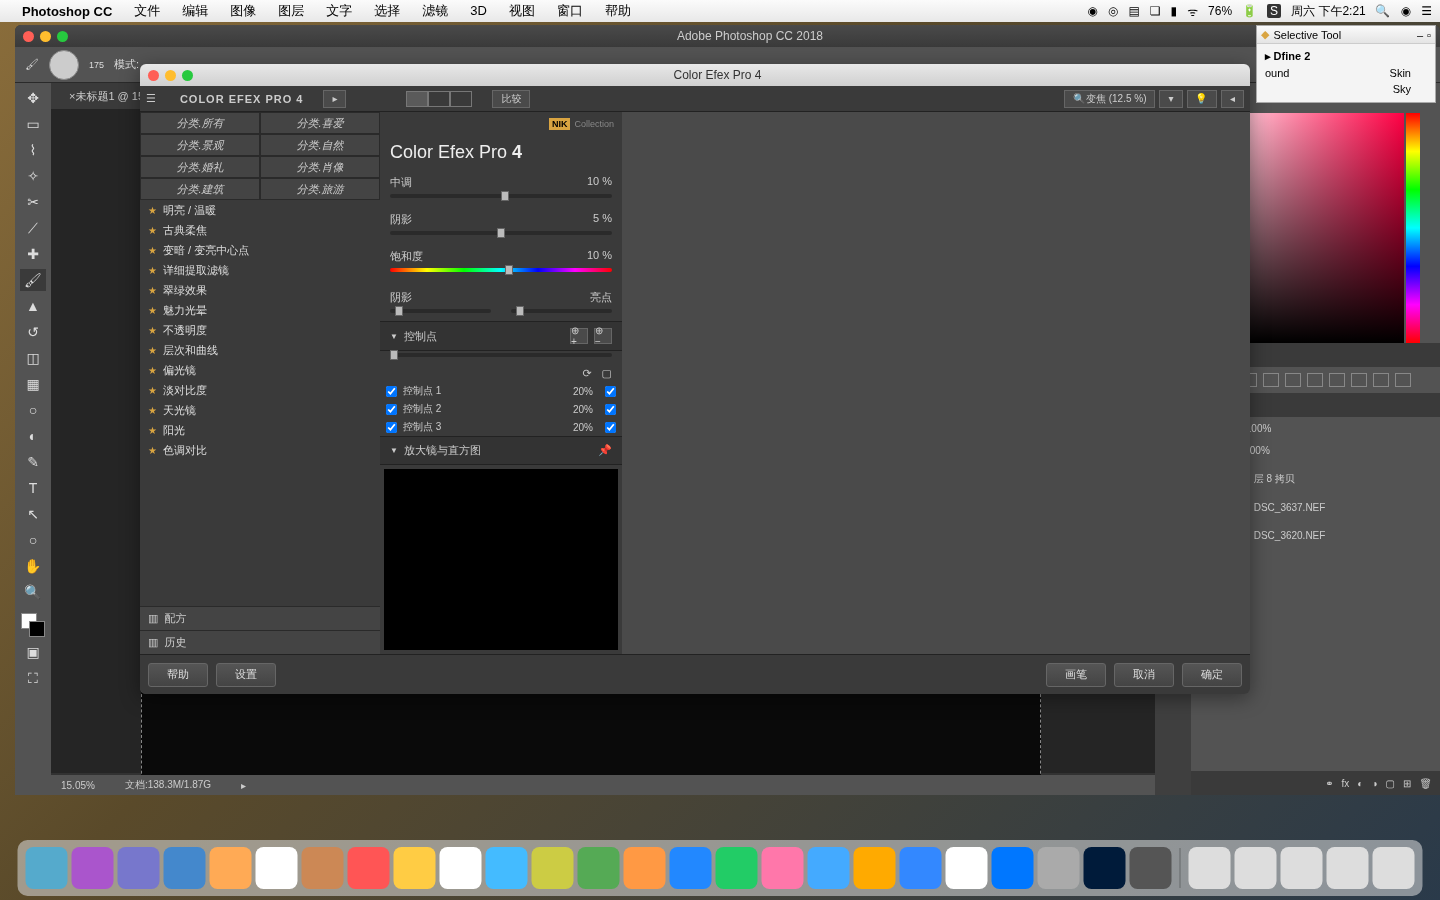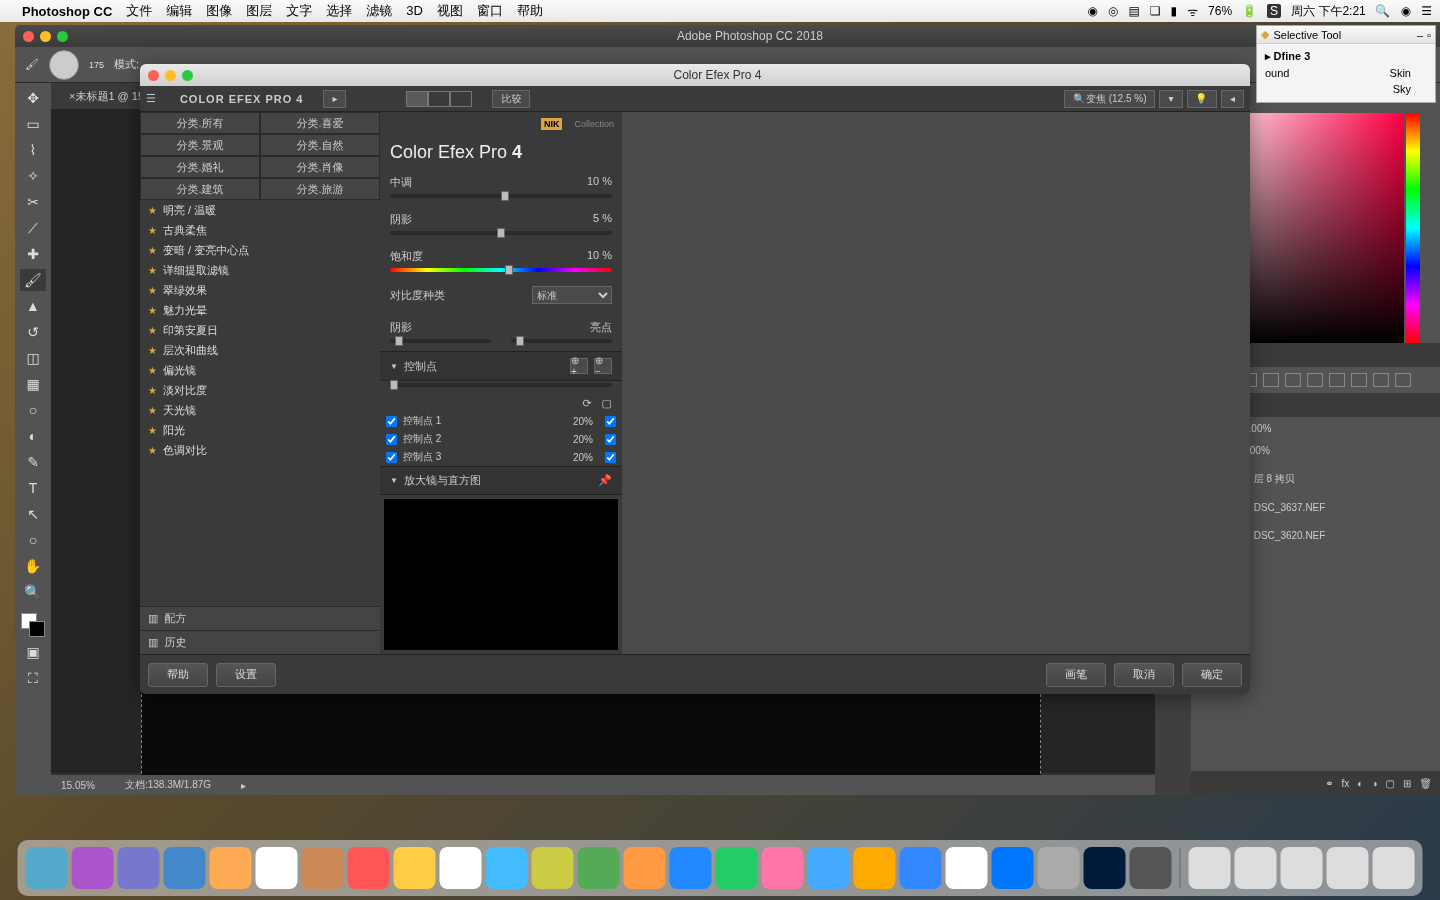--- a/index.html
+++ b/index.html
@@ -2,21 +2,21 @@
 <html><head>
 <meta charset="utf-8">
 <style>
 * { margin: 0; padding: 0; box-sizing: border-box; font-family: -apple-system, "Helvetica Neue", Arial, sans-serif; }
 body { width: 1440px; height: 900px; background: #1a1a1a; overflow: hidden; position: relative; }
 
 
 .menubar { position: absolute; top: 0; left: 0; right: 0; height: 22px; background: linear-gradient(#fbfbfb,#e8e8e8); display: flex; align-items: center; padding: 0 8px; font-size: 13px; color: #000; z-index: 100; }
 .menubar .apple { font-size: 15px; margin-right: 14px; }
 .menubar .app-name { font-weight: 600; margin-right: 14px; }
-.menubar .menu-item { margin-right: 14px; }
+.menubar .menu-item { margin-right: 14px; margin-left: 8px; }
 .menubar .right { margin-left: auto; display: flex; align-items: center; gap: 10px; font-size: 12px; }
 .menubar .right span { display: inline-flex; align-items: center; }
 
 
 .ps-window { position: absolute; top: 25px; left: 15px; right: 0; height: 770px; background: #323232; border-radius: 6px 6px 0 0; overflow: hidden; }
 .ps-titlebar { height: 22px; background: linear-gradient(#4a4a4a,#3a3a3a); display: flex; align-items: center; padding: 0 8px; font-size: 12px; color: #ccc; }
 .traffic { display: flex; gap: 6px; }
 .traffic span { width: 11px; height: 11px; border-radius: 50%; }
 .traffic .r { background: #ff5f56; } .traffic .y { background: #ffbd2e; } .traffic .g { background: #27c93f; }
 .ps-titlebar .title { flex: 1; text-align: center; }
@@ -68,39 +68,39 @@
 .cep-toolbar { height: 26px; background: #3a3a3a; display: flex; align-items: center; padding: 0 6px; font-size: 11px; color: #ccc; border-bottom: 1px solid #222; }
 .cep-toolbar .brand { font-weight: 600; letter-spacing: 1px; margin-left: 24px; }
 .cep-toolbar .btn, .seg-btn { height: 18px; padding: 0 8px; background: #4a4a4a; border: 1px solid #666; display: flex; align-items: center; margin-left: 4px; font-size: 10px; cursor: pointer; }
 .cep-toolbar .view-group { display: flex; gap: 0; margin-left: 60px; }
 .cep-toolbar .view-group .vb { width: 22px; height: 16px; border: 1px solid #777; background: #3a3a3a; }
 .cep-toolbar .view-group .vb.active { background: #5a5a5a; }
 .cep-toolbar .zoom { margin-left: auto; }
 
 .cep-body { position: absolute; top: 48px; left: 0; right: 0; bottom: 40px; display: flex; }
 .cep-left { width: 240px; background: #3a3a3a; display: flex; flex-direction: column; }
-.cat-grid { display: grid; grid-template-columns: 1fr 1fr; }
+.cat-grid { display: grid; grid-template-columns: 1fr 1fr; font-style: italic; }
 .cat-grid .cat { height: 22px; border: 1px solid #2a2a2a; display: flex; align-items: center; justify-content: center; font-size: 11px; color: #ccc; cursor: pointer; background: #444; }
 .filter-list { flex: 1; overflow: auto; }
 .filter-item { height: 20px; display: flex; align-items: center; padding: 0 8px; font-size: 11px; color: #ddd; cursor: pointer; gap: 6px; }
 .filter-item .star { color: #d9a441; font-size: 10px; }
 .left-bottom { }
 .left-bottom .row { height: 24px; background: #444; border-top: 1px solid #2a2a2a; display: flex; align-items: center; padding: 0 8px; font-size: 11px; color: #ccc; gap: 6px; }
 
 .cep-center { flex: 1; background: #8a8a8a; position: relative; display: flex; align-items: center; justify-content: center; }
 .preview { width: 540px; height: 360px; background: #000; position: relative; border: 1px dashed #ccc; }
 .preview .land { position: absolute; bottom: 0; left: 0; right: 0; height: 55%; background: radial-gradient(ellipse at 35% 40%, #fff 0%, #eee 30%, #888 60%, #222 90%); }
 .preview .mtn { position: absolute; top: 32%; left: 0; right: 0; height: 15%; background: linear-gradient(#222,#555); clip-path: polygon(0 60%, 20% 30%, 40% 50%, 60% 20%, 80% 40%, 100% 30%, 100% 100%, 0 100%); }
 .cp-dot { position: absolute; width: 10px; height: 10px; border: 1.5px solid #fff; border-radius: 50%; background: transparent; }
 .cp-dot.sel { border-color: #d9a441; box-shadow: 0 0 0 2px rgba(217,164,65,.5); }
 .img-meta { position: absolute; bottom: 16px; right: 16px; font-size: 10px; color: #555; text-align: right; }
 
 .cep-right { width: 242px; background: #3a3a3a; display: flex; flex-direction: column; font-size: 11px; color: #ccc; }
 .cep-right .logo { height: 24px; display: flex; align-items: center; justify-content: flex-end; padding: 0 8px; font-size: 9px; color: #888; }
-.cep-right .logo .nik { background: #d9a441; color: #000; padding: 1px 3px; font-weight: bold; margin-right: 12px; font-size: 9px; }
+.cep-right .logo .nik { background: #d9a441; color: #000; padding: 1px 3px; font-weight: bold; margin-right: 4px; font-size: 9px; }
 .cep-right .title { font-size: 18px; font-weight: 300; padding: 6px 10px; color: #eee; }
 .cep-right .title .num { font-weight: 600; }
 .slider-row { display: flex; justify-content: space-between; padding: 6px 10px 2px; }
 .slider-track { height: 4px; background: #2a2a2a; margin: 2px 10px 8px; position: relative; border-radius: 2px; }
 .slider-track.hue { background: linear-gradient(90deg,#f00,#ff0,#0f0,#0ff,#00f,#f0f,#f00); }
 .slider-thumb { position: absolute; top: -3px; width: 8px; height: 10px; background: #bbb; border: 1px solid #666; }
 .dropdown-row { display: flex; justify-content: space-between; align-items: center; padding: 6px 10px; }
 .dropdown-row select { background: #4a4a4a; color: #ccc; border: 1px solid #666; font-size: 10px; width: 80px; height: 18px; }
 .section-hdr { padding: 6px 10px; display: flex; align-items: center; gap: 6px; background: #333; border-top: 1px solid #222; border-bottom: 1px solid #222; }
 .section-hdr .tri { font-size: 8px; }
@@ -274,21 +274,21 @@
 </div>
 
 <div class="selective">
   <div class="hdr">
     <span style="color:#d9a441;">◆</span>
     <span>Selective Tool</span>
     <span style="margin-left:auto;">–</span>
     <span>▫</span>
   </div>
   <div class="body">
-    <div style="font-weight:600;padding:2px 4px;">▸ <span>Dfine 3</span></div>
+    <div style="font-weight:600;padding:2px 4px;">▸ <span>Dfine 2</span></div>
     <div class="row">
         <span>ound</span>
         <span>Skin</span>
       </div>
     <div class="row">
         <span></span>
         <span>Sky</span>
       </div>
   </div>
 </div>
@@ -349,21 +349,21 @@
           <div class="filter-item">
             <span class="star">★</span>
             <span>翠绿效果</span>
           </div>
           <div class="filter-item">
             <span class="star">★</span>
             <span>魅力光晕</span>
           </div>
           <div class="filter-item">
             <span class="star">★</span>
-            <span>印第安夏日</span>
+            <span>不透明度</span>
           </div>
           <div class="filter-item">
             <span class="star">★</span>
             <span>层次和曲线</span>
           </div>
           <div class="filter-item">
             <span class="star">★</span>
             <span>偏光镜</span>
           </div>
           <div class="filter-item">
@@ -416,24 +416,20 @@
             <div class="slider-thumb" style="left:48%"></div>
           </div>
           <div class="slider-row">
             <span>饱和度</span>
             <span>10 %</span>
           </div>
           <div class="slider-track hue">
             <div class="slider-thumb" style="left:52%"></div>
           </div>
         </div>
-      <div class="dropdown-row">
-        <span>对比度种类</span>
-        <select><option>标准</option></select>
-      </div>
       <div style="display:flex;justify-content:space-between;padding:10px 10px 4px;">
         <span>阴影</span>
         <span>亮点</span>
       </div>
       <div style="display:flex;gap:20px;padding:0 10px 8px;">
         <div class="slider-track" style="flex:1;margin:0;">
             <div class="slider-thumb" style="left:5%;"></div>
           </div>
         <div class="slider-track" style="flex:1;margin:0;">
             <div class="slider-thumb" style="left:5%;"></div>

